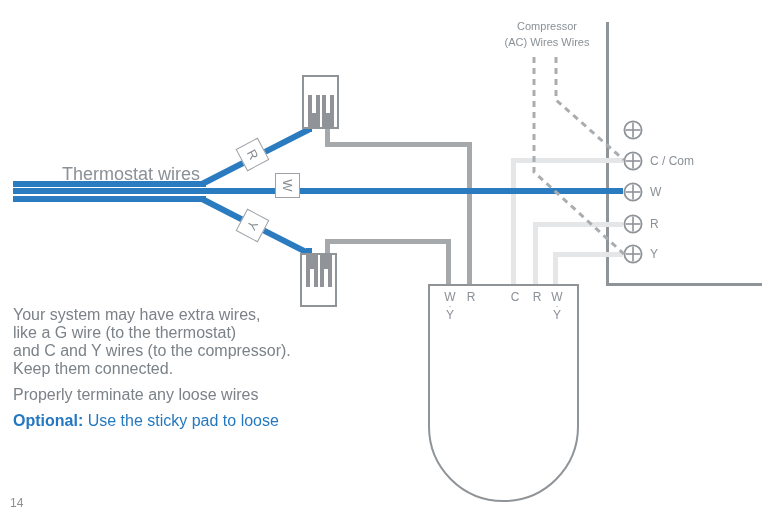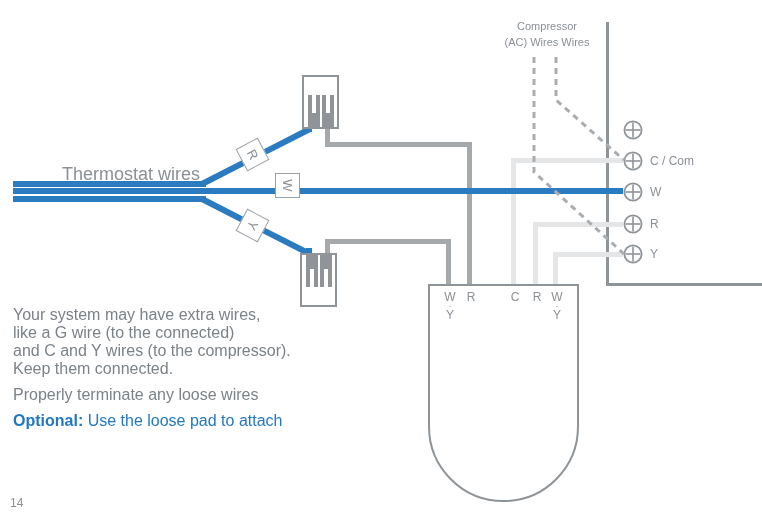--- a/index.html
+++ b/index.html
@@ -178,22 +178,22 @@
 </svg>
 
 <div class="lbl" style="left:62px;top:164px;">Thermostat wires</div>
 <div class="comp-lbl">
   <span>Compressor</span>
   <span>(AC) Wires Wires</span>
 </div>
 
 <div class="notes">
   <span class="line">Your system may have extra wires,</span>
-  <span class="line">like a G wire (to the connected)</span>
+  <span class="line">like a G wire (to the thermostat)</span>
   <span class="line">and C and Y wires (to the compressor).</span>
   <span class="line">Keep them connected.</span>
   <div class="para2">Properly terminate any loose wires</div>
   <div class="para3">
-    <b>Optional:</b><span> Use the loose pad to attach</span>
+    <b>Optional:</b><span> Use the sticky pad to loose</span>
   </div>
 </div>
 
 <div class="pagenum">14</div>
 
 </body></html>

